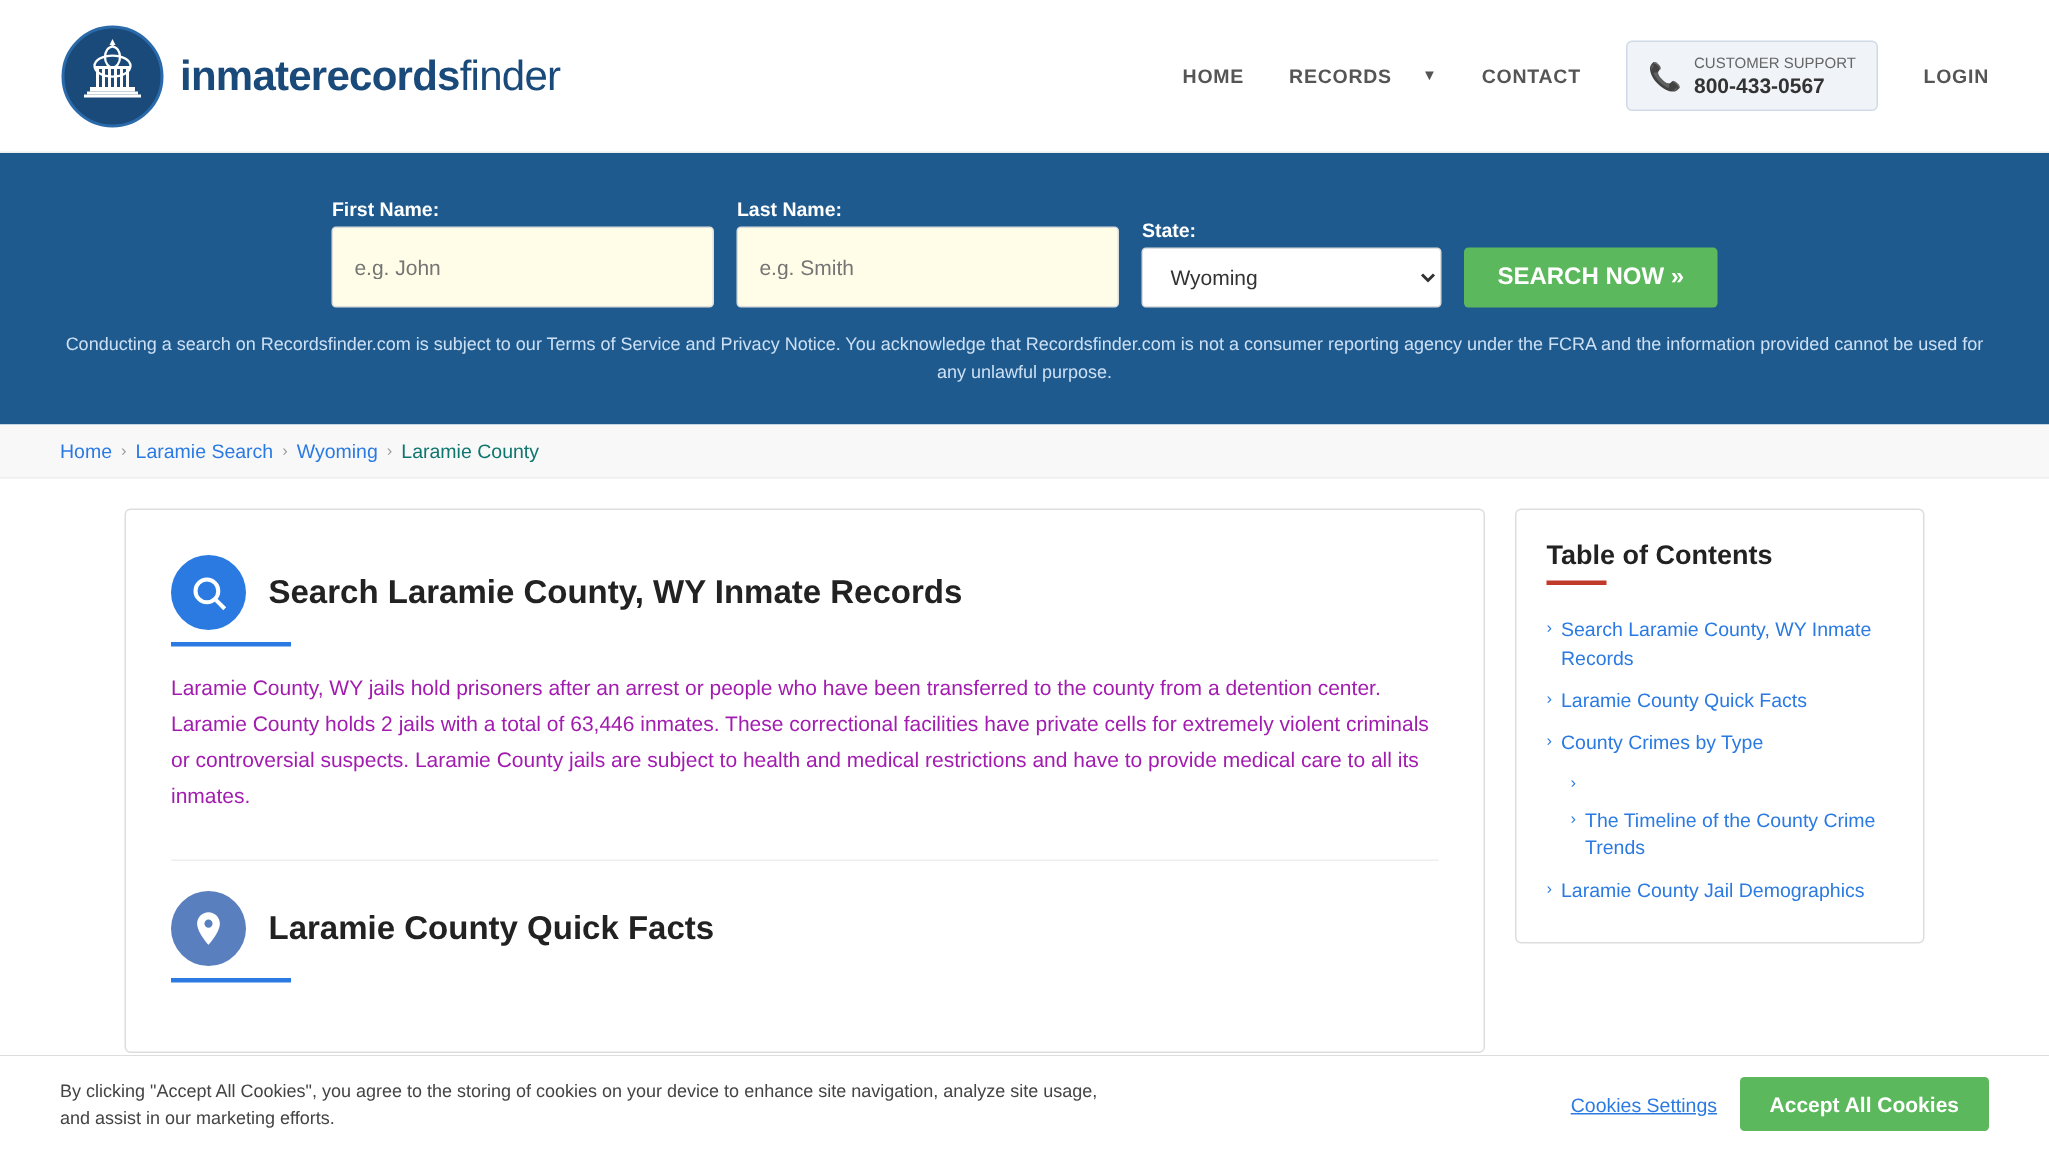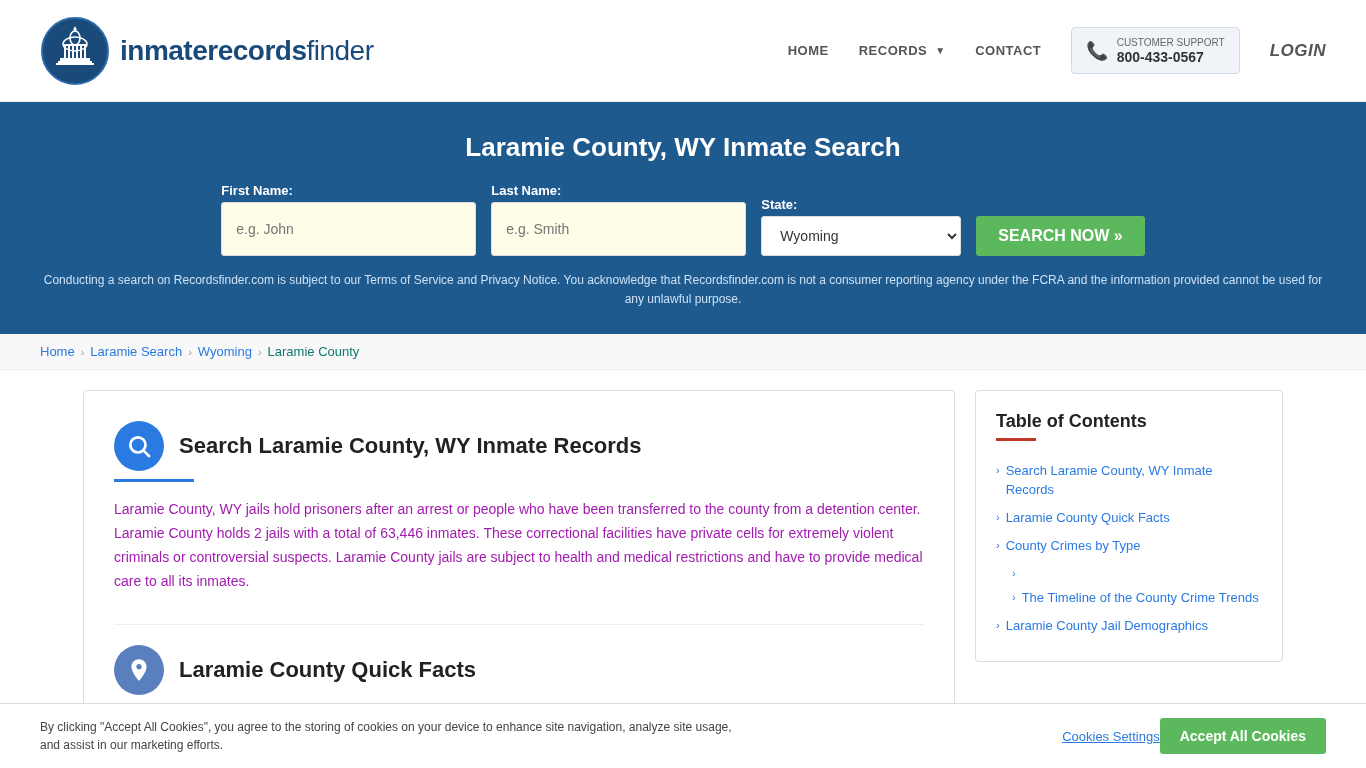--- a/index.html
+++ b/index.html
@@ -43,43 +43,42 @@
       color: #555;
       font-size: 13px;
       font-weight: 700;
       text-decoration: none;
       letter-spacing: 0.5px;
       cursor: pointer;
     }
     .nav-records {
       display: flex;
       align-items: center;
-      gap: 8px;
+      gap: 20px;
     }
     .nav-chevron { font-size: 10px; color: #555; }
     .customer-support {
       display: flex;
       align-items: center;
       gap: 8px;
       background: #f0f4f8;
       border: 1px solid #d0dae6;
       border-radius: 4px;
       padding: 8px 14px;
     }
     .support-icon { font-size: 18px; color: #1a4a7a; }
     .support-text { font-size: 10px; color: #666; line-height: 1.3; }
     .support-number { font-size: 14px; font-weight: 700; color: #333; }
     .login-btn {
       color: #555;
-      font-size: 17px;
+      font-size: 13px;
       font-weight: 700;
       text-decoration: none;
       letter-spacing: 0.5px;
       cursor: pointer;
-      font-style: italic;
     }
 
     
     .search-hero {
       background: #1e5a8e;
       padding: 30px 40px 25px;
       text-align: center;
     }
     .search-hero h1 {
       color: #fff;
@@ -203,21 +202,21 @@
       margin-top: 30px;
       padding-top: 20px;
       border-top: 1px solid #eee;
     }
     .second-section .section-icon-circle {
       background: #5a7fbf;
     }
 
     
     .sidebar {
-      width: 308px;
+      width: 273px;
       flex-shrink: 0;
     }
     .toc-box {
       background: #fff;
       border: 1px solid #ddd;
       border-radius: 4px;
       padding: 20px;
     }
     .toc-title {
       font-size: 18px;
@@ -270,20 +269,21 @@
     }
     .cookie-text {
       font-size: 12px;
       color: #444;
       max-width: 700px;
       line-height: 1.5;
     }
     .cookie-actions {
       display: flex;
       align-items: center;
+      gap: 15px;
     }
     .cookie-settings-btn {
       color: #2a7ae2;
       background: none;
       border: none;
       cursor: pointer;
       font-size: 13px;
       text-decoration: underline;
     }
     .cookie-accept-btn {
@@ -341,21 +341,20 @@
       <div>
         <div class="support-text">CUSTOMER SUPPORT</div>
         <div class="support-number">800-433-0567</div>
       </div>
     </div>
     <a class="login-btn">LOGIN</a>
   </nav>
 </header>
 
 <section class="search-hero">
-  <h1>Laramie County, WY Inmate Search</h1>
   <div class="search-form">
     <div class="form-group">
       <label>First Name:</label>
       <input class="form-input" type="text" placeholder="e.g. John" style="">
     </div>
     <div class="form-group">
       <label>Last Name:</label>
       <input class="form-input" type="text" placeholder="e.g. Smith" style="">
     </div>
     <div class="form-group">

